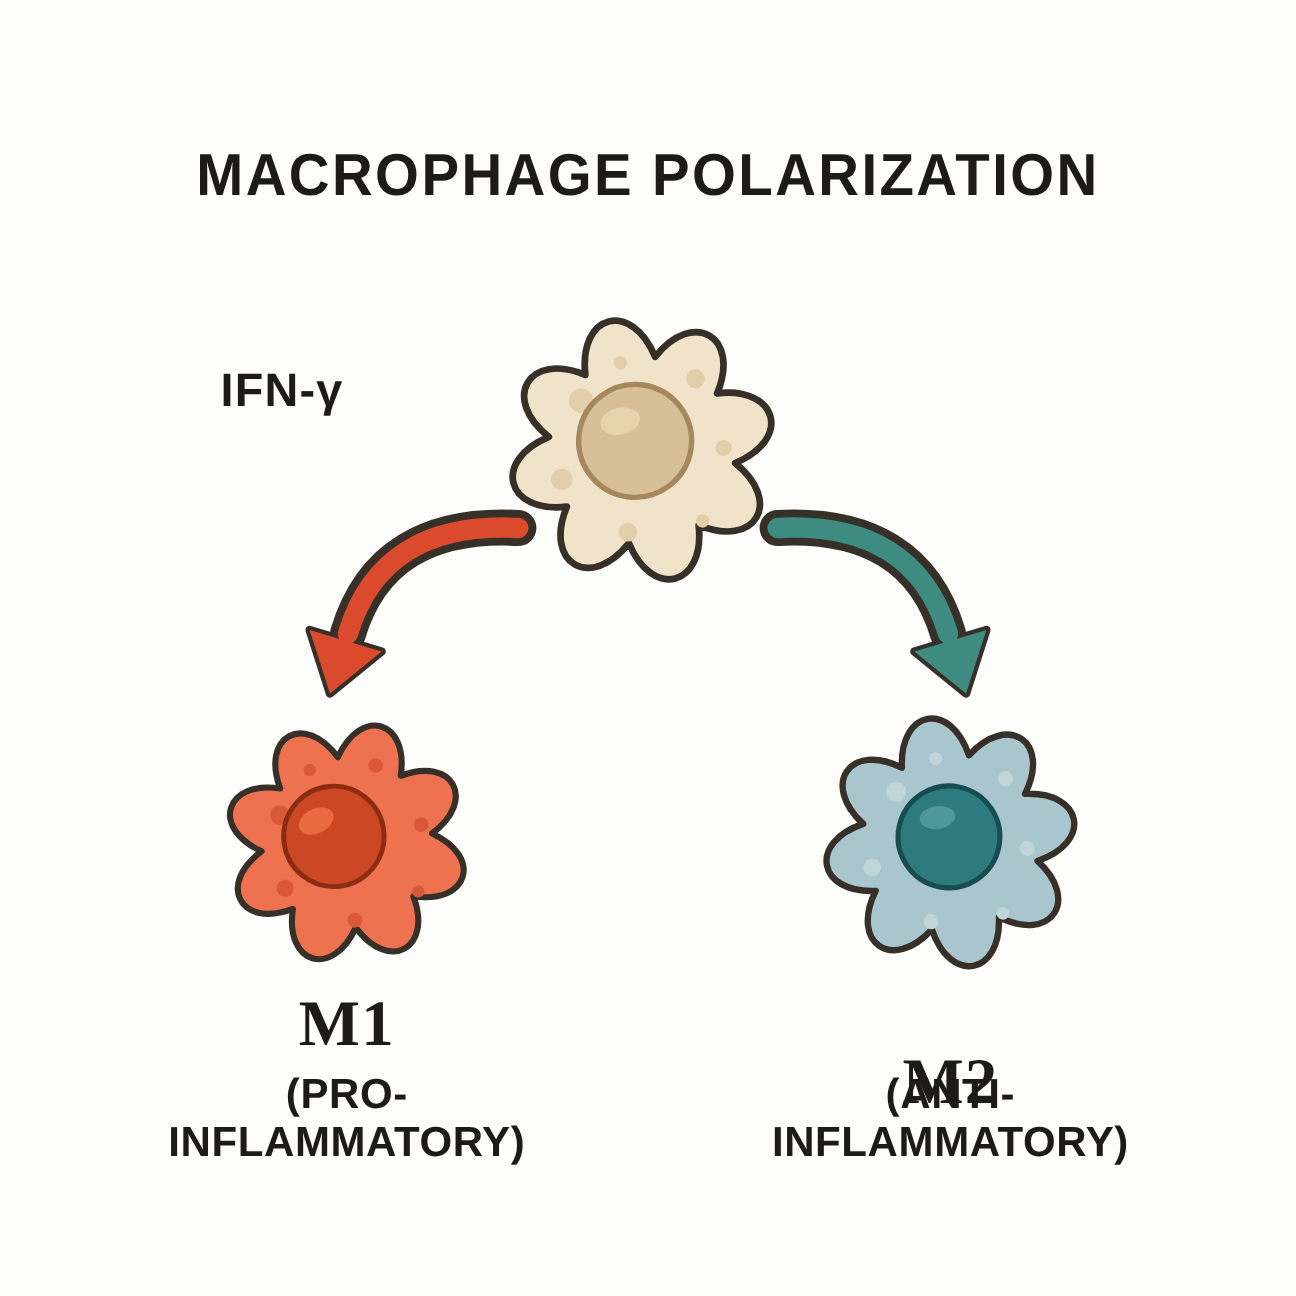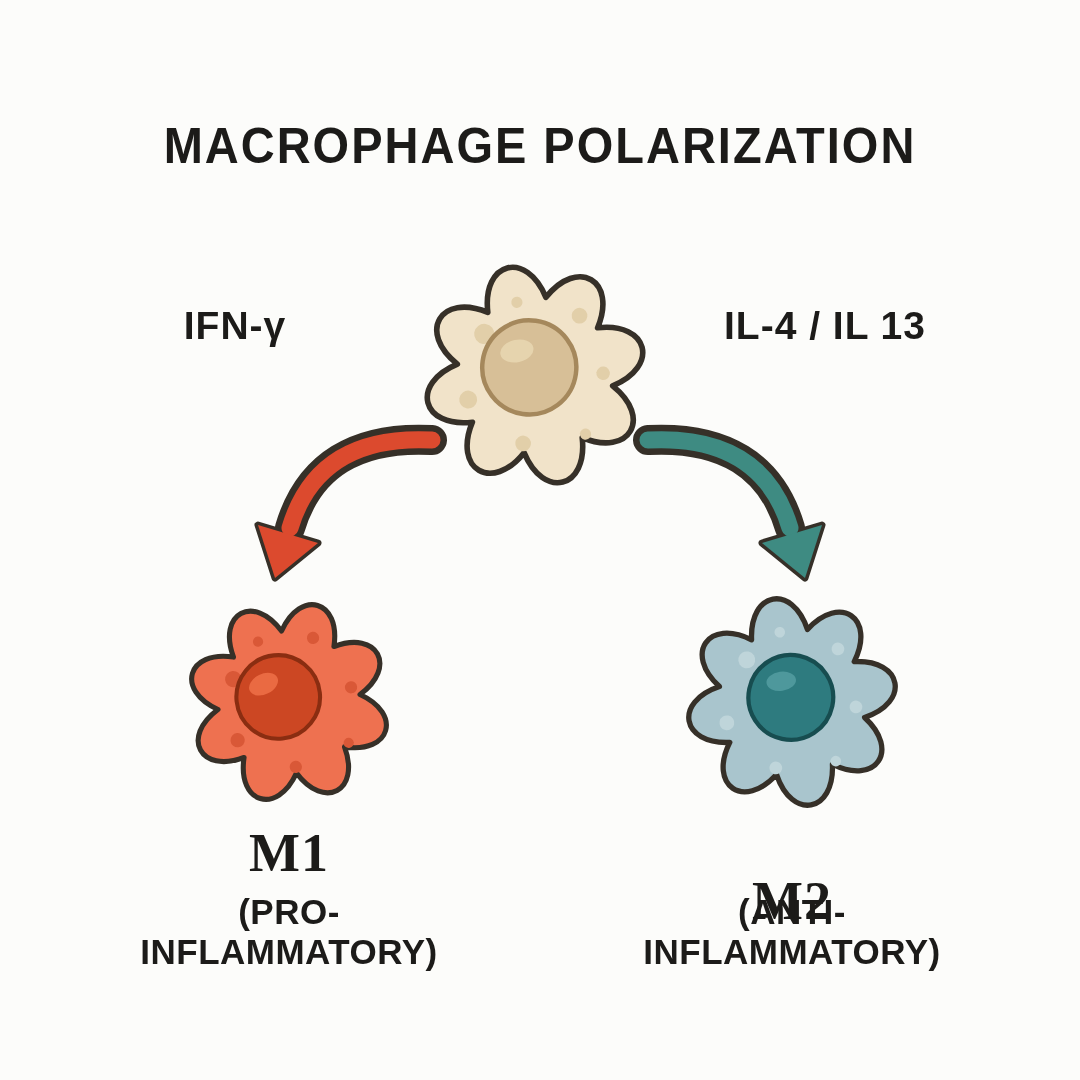--- a/index.html
+++ b/index.html
@@ -93,21 +93,20 @@
       </g>
       <circle cx="118" cy="116" r="40" stroke-width="4" fill="#2e7b7f" stroke="#174d50"></circle>
       <ellipse cx="106" cy="103" rx="14" ry="9" transform="rotate(-20 106 103)" fill="#4e989c"></ellipse>
     </g>
   </svg>
 
   <div class="txt title">MACROPHAGE POLARIZATION</div>
 
   <div class="txt cytokine left">IFN-γ</div>
 
-  <div class="txt cytokine right">IL-4 / IL 13</div>
 
   <div class="txt cellname m1">M1</div>
   <div class="txt cellsub m1">(PRO-INFLAMMATORY)</div>
 
   <div class="txt cellname m2">M2</div>
   <div class="txt cellsub m2">(ANTI-INFLAMMATORY)</div>
 
 </div>
 
 </body></html>

